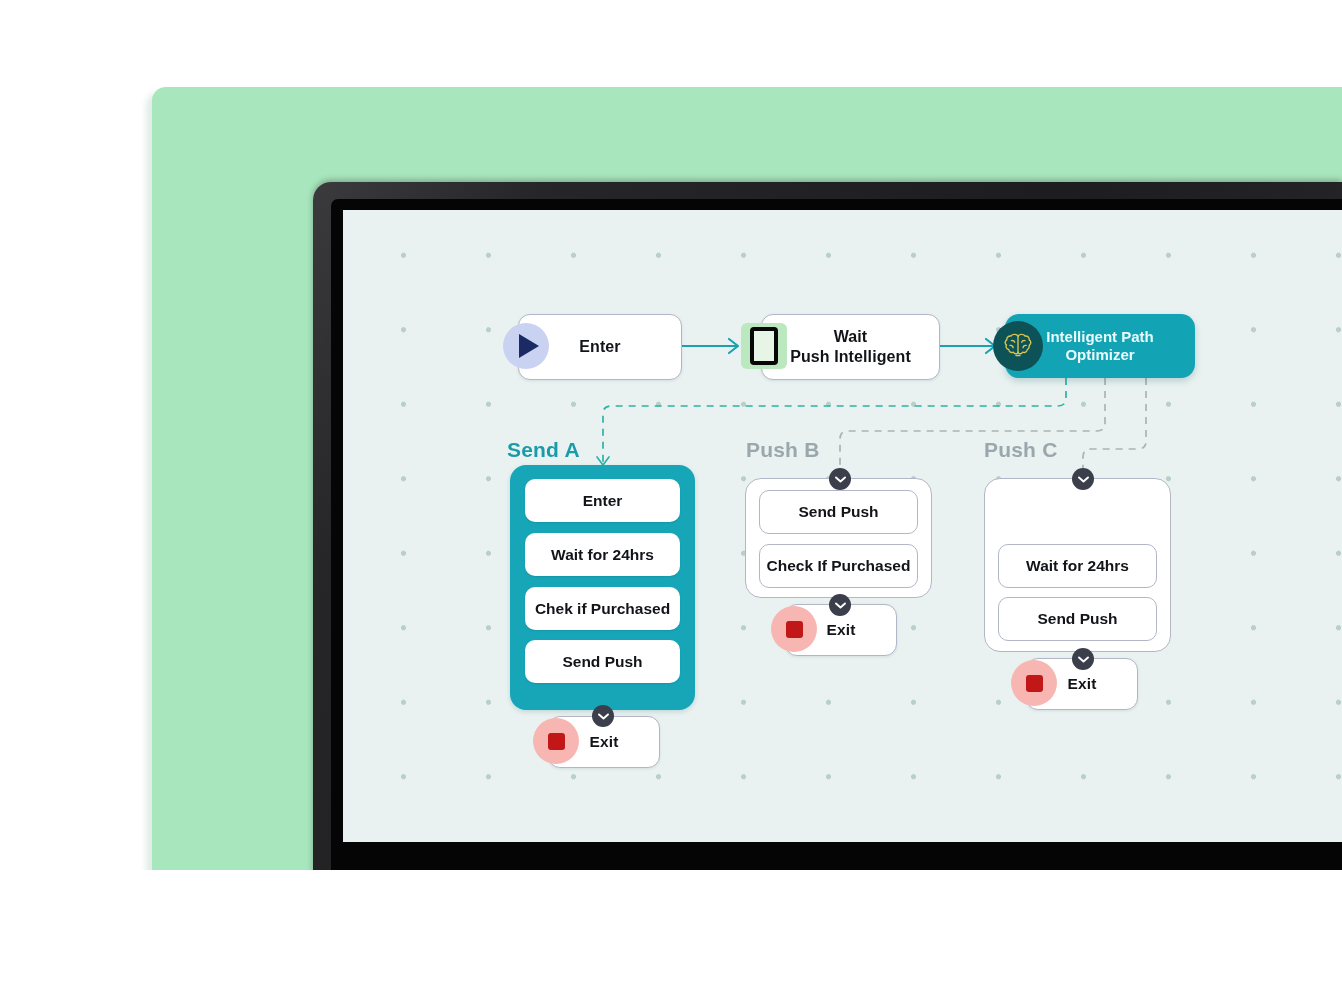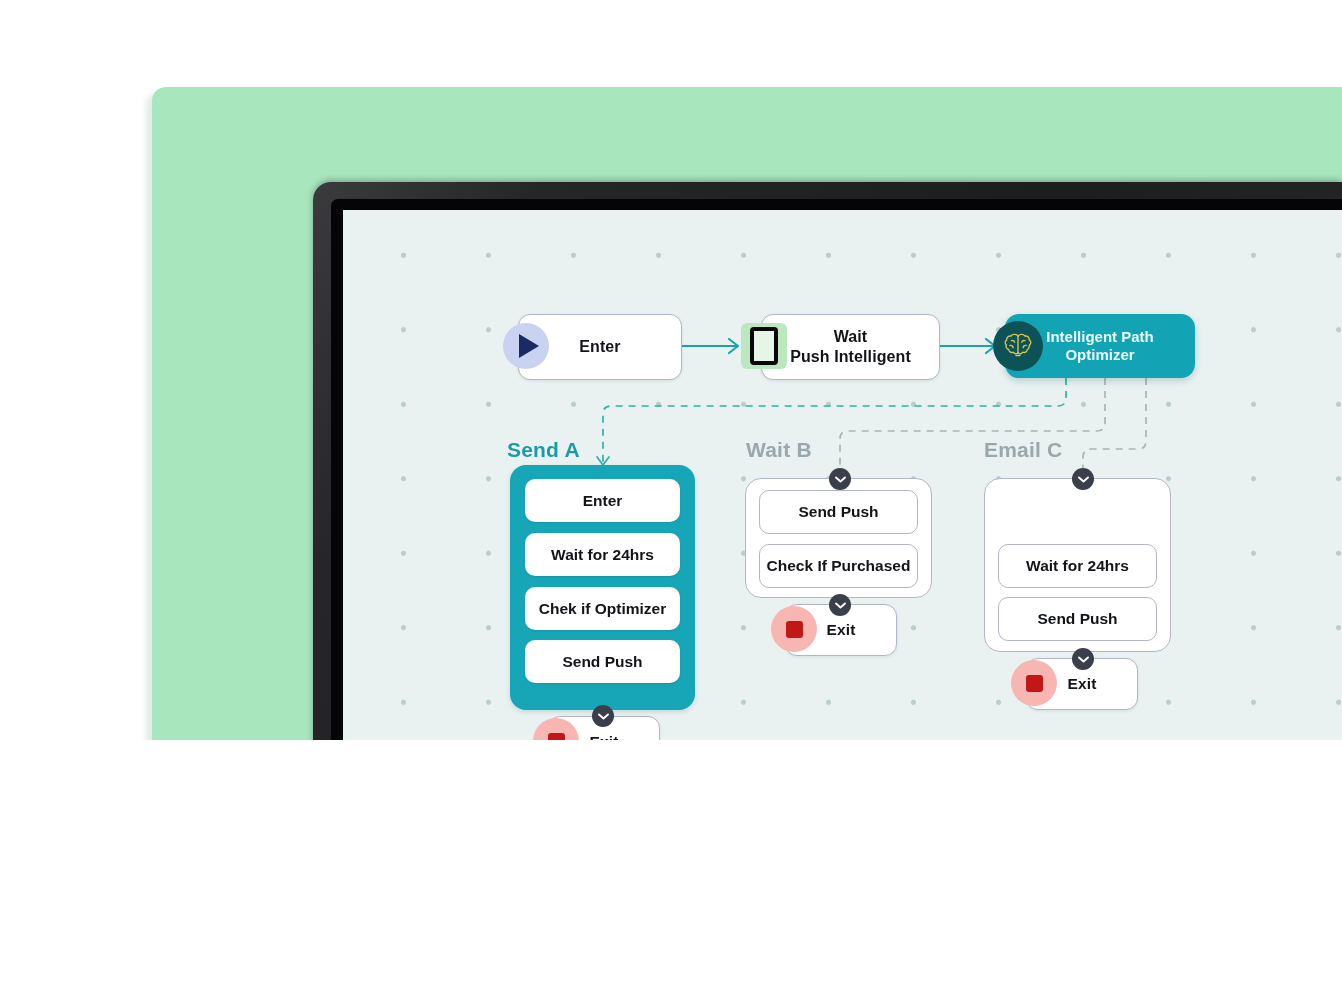--- a/index.html
+++ b/index.html
@@ -3,21 +3,21 @@
 <meta charset="utf-8">
 <style>
   html,body{margin:0;padding:0;}
   body{
     width:1342px;height:996px;
     background:#ffffff;
     font-family:"Liberation Sans", sans-serif;
     overflow:hidden;
     position:relative;
   }
-  #stage{position:absolute;left:0;top:0;width:1342px;height:740px;overflow:hidden;}
+  #stage{position:absolute;left:0;top:0;width:1342px;height:870px;overflow:hidden;}
 
   
   .green-panel{
     position:absolute;left:152px;top:87px;width:1190px;height:909px;
     background:#a8e6bd;border-radius:14px 0 0 0;
   }
   .green-panel-shadow{
     position:absolute;left:146px;top:92px;width:1196px;height:904px;
     background:rgba(120,170,140,.22);border-radius:14px 0 0 0;filter:blur(3px);
   }
@@ -216,39 +216,39 @@
           <span>Send A</span>
         </div>
         <div class="group-box filled" style="left:167px;top:255px;width:185px;height:245px;"></div>
         <div class="sub-node plain" style="left:182px;top:269px;width:155px;height:43px;">
           <span>Enter</span>
         </div>
         <div class="sub-node plain" style="left:182px;top:323px;width:155px;height:43px;">
           <span>Wait for 24hrs</span>
         </div>
         <div class="sub-node plain" style="left:182px;top:377px;width:155px;height:43px;">
-          <span>Chek if Optimizer</span>
+          <span>Chek if Purchased</span>
         </div>
         <div class="sub-node plain" style="left:182px;top:430px;width:155px;height:43px;">
           <span>Send Push</span>
         </div>
         <div class="node" style="left:205px;top:506px;width:110px;height:50px;font-size:15.5px;">
           <span class="node-label">Exit</span>
         </div>
         <div class="exit-badge" style="left:190px;top:508px;">
           <div class="exit-sq"></div>
         </div>
         <div class="chev" style="left:249px;top:495px;">
           <svg width="11" height="7" viewBox="0 0 11 7" fill="none" stroke="#fff" stroke-width="1.9" stroke-linecap="round" stroke-linejoin="round">
               <polyline points="1,1.5 5.5,5.5 10,1.5"></polyline>
             </svg>
         </div>
 
         <div class="path-label" style="left:403px;top:228px;color:#9aa7ad;">
-          <span>Wait B</span>
+          <span>Push B</span>
         </div>
         <div class="group-box" style="left:402px;top:268px;width:185px;height:118px;"></div>
         <div class="sub-node" style="left:416px;top:280px;width:157px;height:42px;">
           <span>Send Push</span>
         </div>
         <div class="sub-node" style="left:416px;top:334px;width:157px;height:42px;">
           <span>Check If Purchased</span>
         </div>
         <div class="chev" style="left:486px;top:258px;">
           <svg width="11" height="7" viewBox="0 0 11 7" fill="none" stroke="#fff" stroke-width="1.9" stroke-linecap="round" stroke-linejoin="round">
@@ -261,21 +261,21 @@
         <div class="exit-badge" style="left:428px;top:396px;">
           <div class="exit-sq"></div>
         </div>
         <div class="chev" style="left:486px;top:384px;">
           <svg width="11" height="7" viewBox="0 0 11 7" fill="none" stroke="#fff" stroke-width="1.9" stroke-linecap="round" stroke-linejoin="round">
               <polyline points="1,1.5 5.5,5.5 10,1.5"></polyline>
             </svg>
         </div>
 
         <div class="path-label" style="left:641px;top:228px;color:#9aa7ad;">
-          <span>Email C</span>
+          <span>Push C</span>
         </div>
         <div class="group-box" style="left:641px;top:268px;width:185px;height:172px;"></div>
         <div class="sub-node" style="left:655px;top:334px;width:157px;height:42px;">
           <span>Wait for 24hrs</span>
         </div>
         <div class="sub-node" style="left:655px;top:387px;width:157px;height:42px;">
           <span>Send Push</span>
         </div>
         <div class="chev" style="left:729px;top:258px;">
           <svg width="11" height="7" viewBox="0 0 11 7" fill="none" stroke="#fff" stroke-width="1.9" stroke-linecap="round" stroke-linejoin="round">

